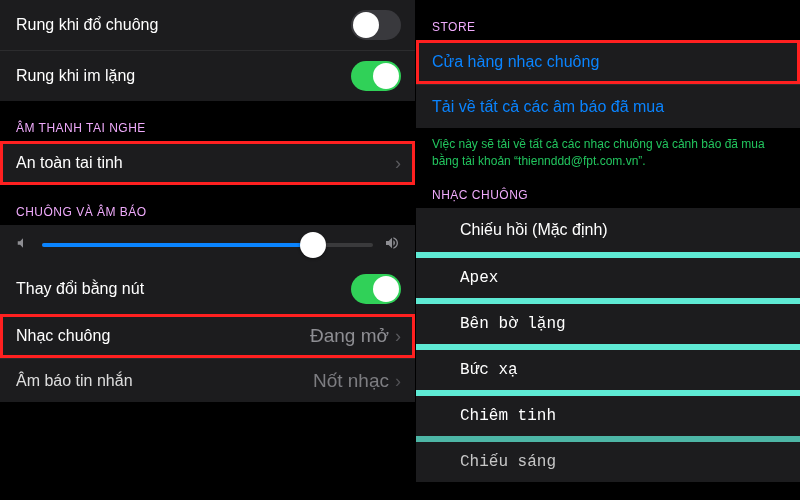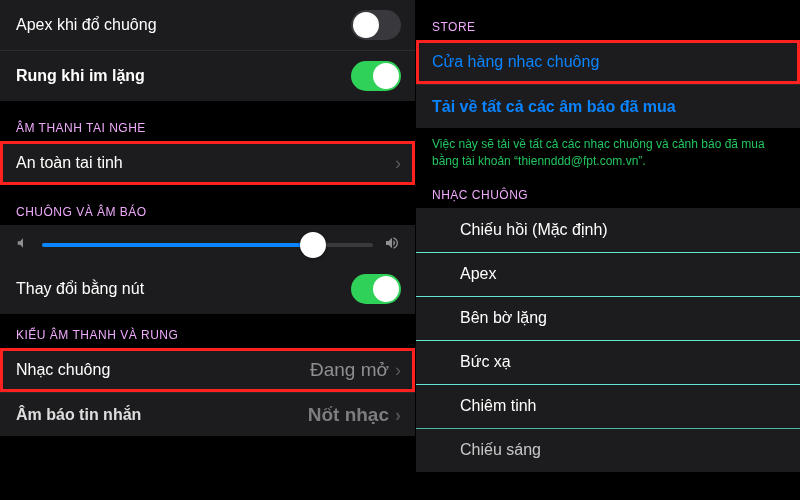--- a/index.html
+++ b/index.html
@@ -7,57 +7,57 @@
   .split { display: flex; width: 100%; height: 100%; }
   .pane { background: #000; color: #fff; overflow: hidden; }
   .pane.left { width: 52%; border-right: 1px solid #000; }
   .pane.right { width: 48%; }
 
   .section-header { text-transform: uppercase; font-size: 12px; letter-spacing: 0.5px; color: #f0abfc; padding: 20px 16px 6px 16px; }
   .section-header.tight { padding-top: 14px; }
   .footer-note { font-size: 12px; color: #22c55e; padding: 8px 16px 4px 16px; line-height: 1.4; }
 
   .row { display: flex; align-items: center; justify-content: space-between; background: #1c1c1e; padding: 10px 14px 10px 16px; min-height: 44px; font-size: 16px; }
-  .row + .row { border-top: 1px solid #2c2c2e; font-weight: bold; }
+  .row + .row { border-top: 1px solid #2c2c2e; }
   .row.link { color: #0a84ff; }
   .row.link span.label { color: #0a84ff; }
   .row .label { flex: 1; color: #fff; }
   .row .value { color: #8e8e93; font-size: 19px; margin-right: 6px; }
   .row .chevron { color: #5a5a5e; font-size: 18px; line-height: 1; }
 
   .toggle { position: relative; width: 50px; height: 30px; border-radius: 15px; background: #39393d; flex-shrink: 0; }
   .toggle.on { background: #30d158; }
   .toggle .knob { position: absolute; top: 2px; width: 26px; height: 26px; background: #fff; border-radius: 50%; transition: none; }
   .toggle.on .knob { right: 2px; }
   .toggle.off .knob { left: 2px; }
 
   .slider-row { display: flex; align-items: center; background: #1c1c1e; padding: 10px 14px; gap: 10px; }
   .slider-track { position: relative; flex: 1; height: 4px; border-radius: 2px; background: #3a3a3c; }
   .slider-fill { position: absolute; left: 0; top: 0; bottom: 0; background: #0a84ff; border-radius: 2px; }
   .slider-thumb { position: absolute; top: 50%; width: 26px; height: 26px; background: #fff; border-radius: 50%; transform: translate(-50%, -50%); box-shadow: 0 1px 3px rgba(0,0,0,0.4); }
   .vol-icon { color: #8e8e93; font-size: 14px; width: 18px; text-align: center; }
 
   .ringtone-row { display: flex; align-items: center; padding: 11px 16px 11px 44px; background: #1c1c1e; font-size: 16px; color: #fff; min-height: 44px; }
-  .ringtone-row + .ringtone-row { border-top: 1px solid #5eead4; }
+  .ringtone-row + .ringtone-row { border-top: 6px solid #5eead4; font-family: Liberation Mono, monospace; }
 
   .highlight { position: relative; align-items: center; }
   .highlight::after { content: ""; position: absolute; inset: 0; border: 3px solid #ff2020; pointer-events: none; }
 
   .group { background: #1c1c1e; border-radius: 0; }
 </style>
 </head>
 <body>
 
 <div class="split">
 
   <div class="pane left">
 
     <div class="group">
       <div class="row">
-        <span class="label">Apex khi đổ chuông</span>
+        <span class="label">Rung khi đổ chuông</span>
         <div class="toggle off">
             <div class="knob"></div>
           </div>
       </div>
       <div class="row">
         <span class="label">Rung khi im lặng</span>
         <div class="toggle on">
             <div class="knob"></div>
           </div>
       </div>
@@ -90,21 +90,20 @@
         </span>
       </div>
       <div class="row">
         <span class="label">Thay đổi bằng nút</span>
         <div class="toggle on">
             <div class="knob"></div>
           </div>
       </div>
     </div>
 
-    <div class="section-header tight">KIỂU ÂM THANH VÀ RUNG</div>
     <div class="group">
       <div class="row highlight">
         <span class="label">Nhạc chuông</span>
         <span class="value">Đang mở</span>
         <span class="chevron">›</span>
       </div>
       <div class="row" style="opacity:0.85">
         <span class="label">Âm báo tin nhắn</span>
         <span class="value">Nốt nhạc</span>
         <span class="chevron">›</span>

